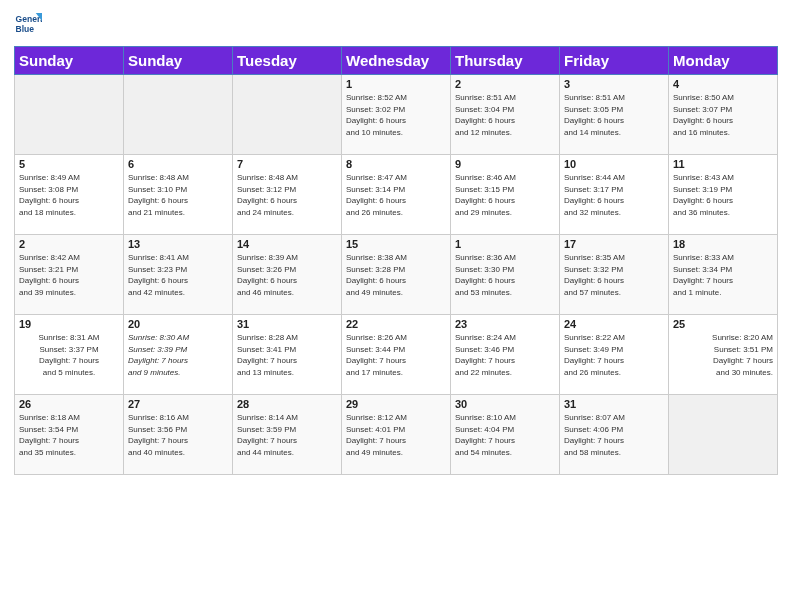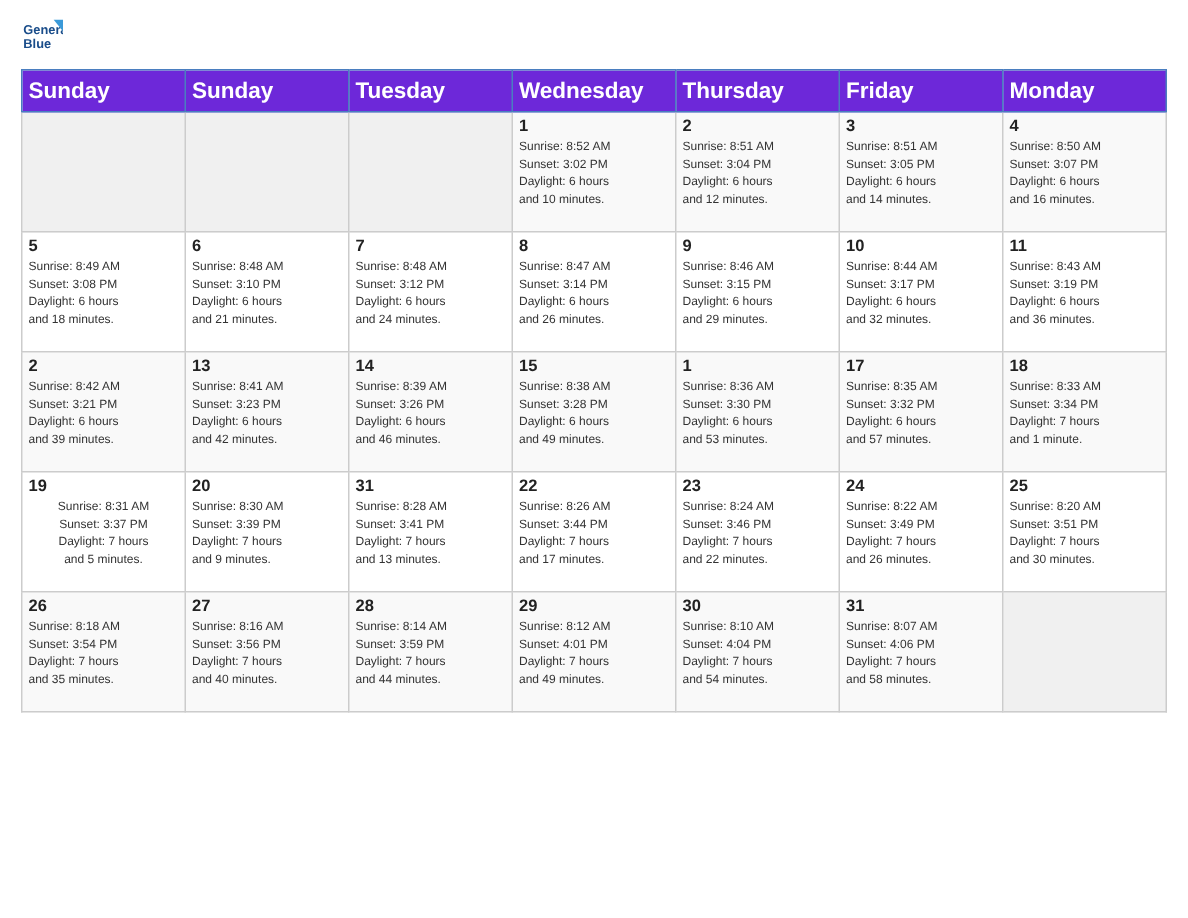--- a/index.html
+++ b/index.html
@@ -258,21 +258,21 @@
         <tr>
           <td>
             <span class="day-number">19</span>
             <div class="day-info" style="white-space: pre-line; text-align: center;">Sunrise: 8:31 AM
 Sunset: 3:37 PM
 Daylight: 7 hours
 and 5 minutes.</div>
           </td>
           <td>
             <span class="day-number">20</span>
-            <div class="day-info" style="white-space: pre-line;">Sunrise: 8:30 AM
+            <div class="day-info" style="white-space: pre-line; font-style: italic;">Sunrise: 8:30 AM
 Sunset: 3:39 PM
 Daylight: 7 hours
 and 9 minutes.</div>
           </td>
           <td>
             <span class="day-number">31</span>
             <div class="day-info" style="white-space: pre-line;">Sunrise: 8:28 AM
 Sunset: 3:41 PM
 Daylight: 7 hours
 and 13 minutes.</div>
@@ -293,21 +293,21 @@
           </td>
           <td>
             <span class="day-number">24</span>
             <div class="day-info" style="white-space: pre-line;">Sunrise: 8:22 AM
 Sunset: 3:49 PM
 Daylight: 7 hours
 and 26 minutes.</div>
           </td>
           <td>
             <span class="day-number">25</span>
-            <div class="day-info" style="white-space: pre-line;">Sunrise: 8:20 AM
+            <div class="day-info" style="white-space: pre-line; text-align: right;">Sunrise: 8:20 AM
 Sunset: 3:51 PM
 Daylight: 7 hours
 and 30 minutes.</div>
           </td>
         </tr>
         <tr>
           <td>
             <span class="day-number">26</span>
             <div class="day-info" style="white-space: pre-line;">Sunrise: 8:18 AM
 Sunset: 3:54 PM

